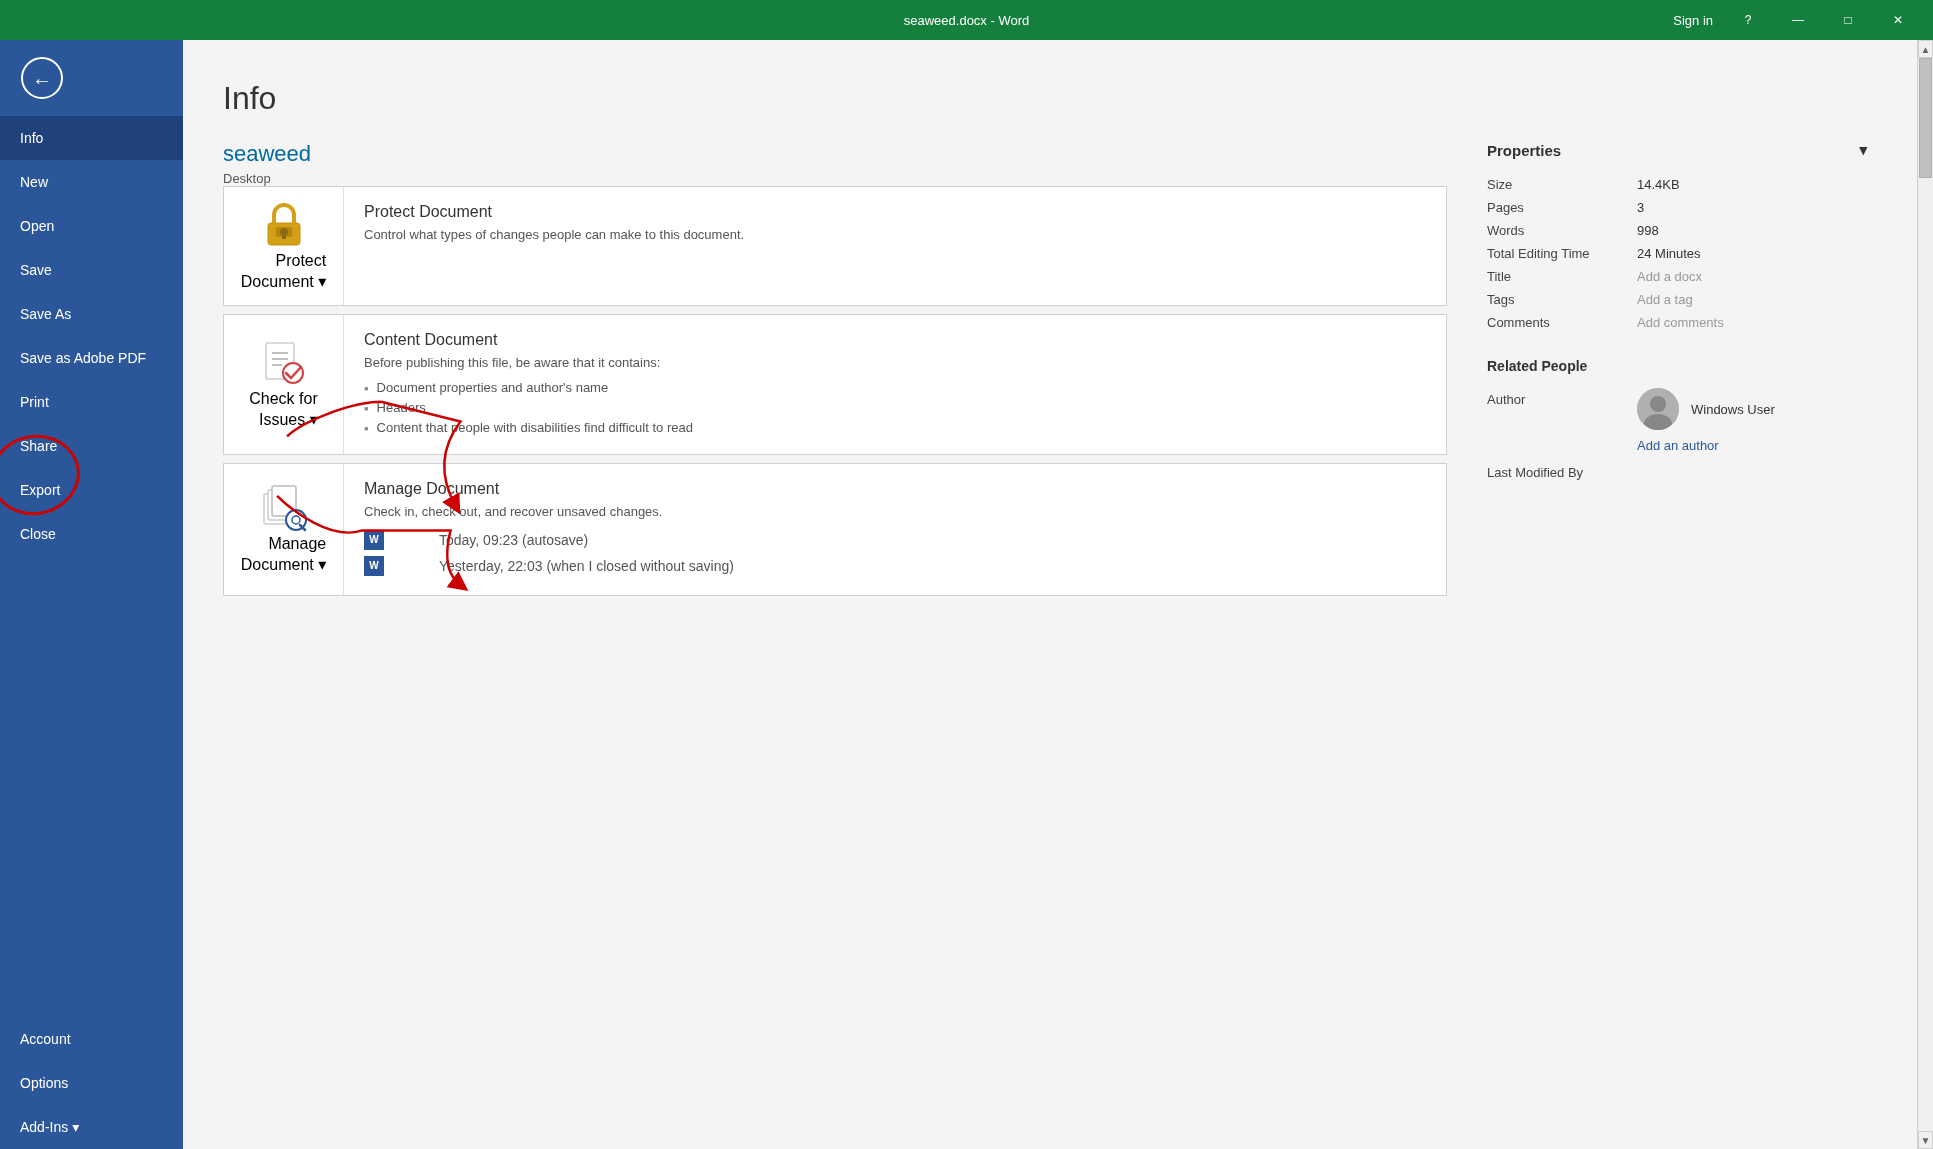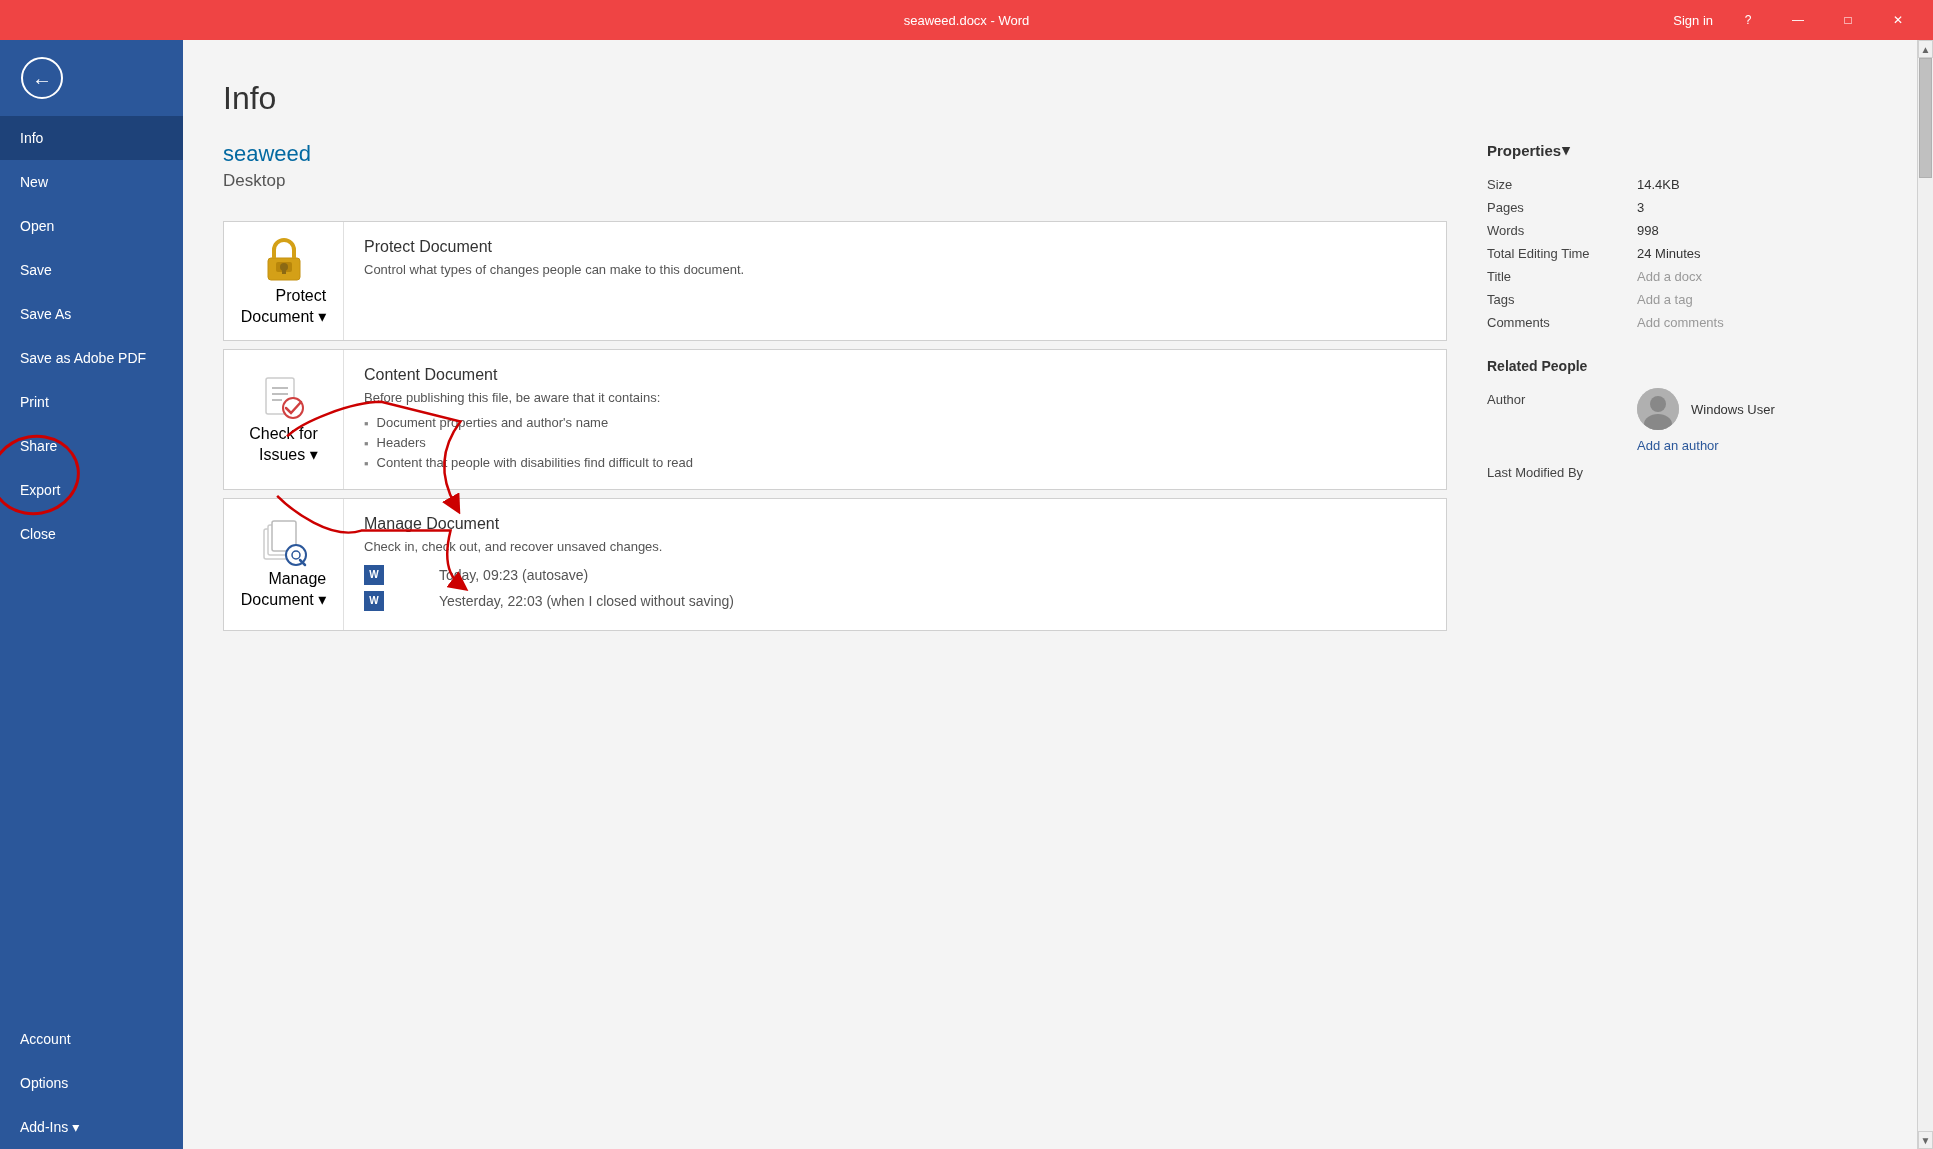--- a/index.html
+++ b/index.html
@@ -1,20 +1,20 @@
 <!DOCTYPE html>
 <html><head>
   <meta charset="utf-8">
   <style>
     * { box-sizing: border-box; margin: 0; padding: 0; }
     body { font-family: 'Segoe UI', Arial, sans-serif; background: #f0f0f0; width: 1933px; height: 1149px; overflow: hidden; }
 
     
     .title-bar {
-      background: #ef4444;
+      background: #15803d;
       height: 40px;
       display: flex;
       align-items: center;
       justify-content: space-between;
       padding: 0 12px;
       color: white;
     }
     .title-bar-center {
       position: absolute;
       left: 50%;
@@ -130,23 +130,22 @@
       color: #333;
       margin-bottom: 24px;
     }
     .doc-name {
       font-size: 22px;
       color: #0369a1;
       font-weight: 400;
       margin-bottom: 4px;
     }
     .doc-location {
-      font-size: 17px;
+      font-size: 13px;
       color: #555;
-      margin-bottom: 30px;
     }
 
     
     .card {
       background: white;
       border: 1px solid #d0d0d0;
       display: flex;
       align-items: stretch;
       margin-bottom: 8px;
       min-height: 110px;
@@ -232,20 +231,21 @@
       padding: 0 0 0 40px;
     }
     .props-title {
       font-size: 15px;
       color: #333;
       font-weight: 600;
       margin-bottom: 14px;
       display: flex;
       align-items: center;
       gap: 1px;
+      justify-content: space-between;
     }
     .props-table {
       width: 100%;
       border-collapse: collapse;
       margin-bottom: 24px;
     }
     .props-table td {
       padding: 4px 0;
       font-size: 13px;
       vertical-align: top;

